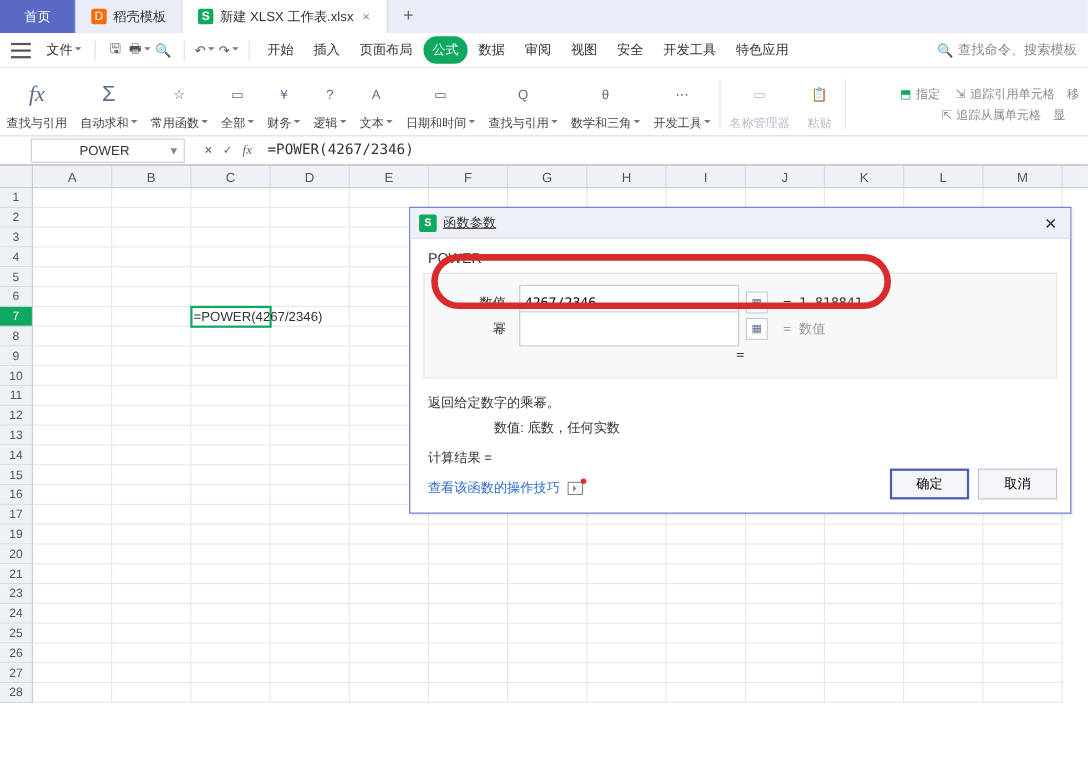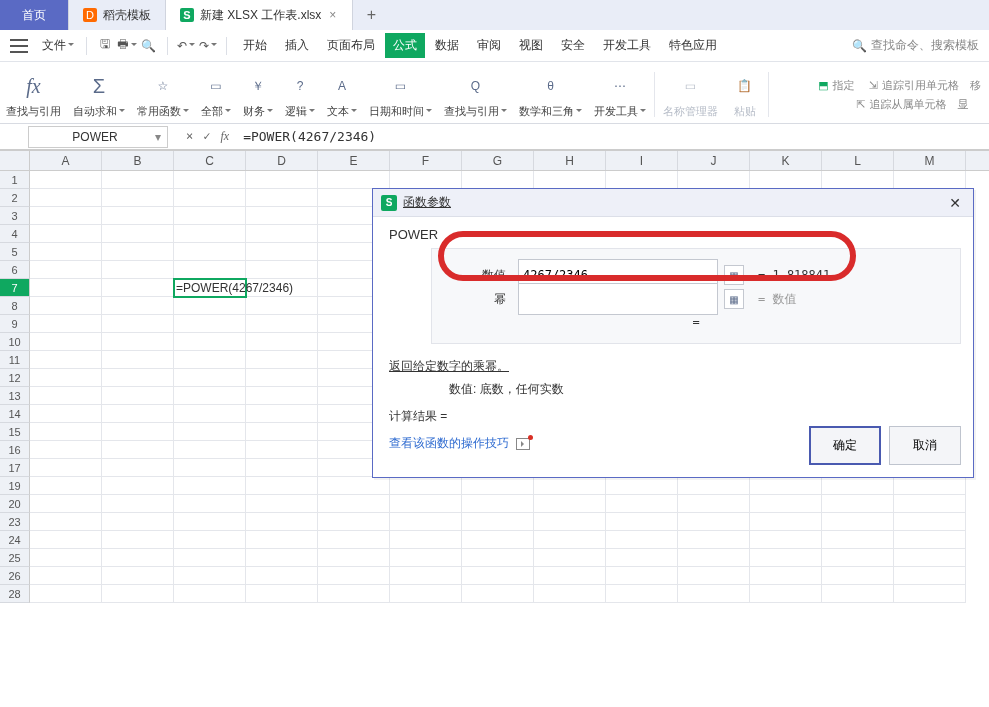--- a/index.html
+++ b/index.html
@@ -18,21 +18,21 @@
 
 
 .menubar { height: 32px; background: #fff; border-bottom: 1px solid #e1e4ea; display: flex; align-items: center; padding-left: 6px; gap: 2px; }
 .hamburger { width: 18px; height: 14px; display: flex; flex-direction: column; justify-content: space-between; margin: 0 8px 0 4px; cursor: pointer; }
 .hamburger span { display: block; height: 2px; background: #555; }
 .menubar .label { padding: 0 4px; cursor: pointer; }
 .drop::after { content: ""; display: inline-block; border: 3px solid transparent; border-top-color: #777; margin-left: 2px; vertical-align: middle; }
 .vsep { width: 1px; height: 18px; background: #dcdfe6; margin: 0 6px; }
 .ico-btn { width: 20px; height: 20px; display: inline-flex; align-items: center; justify-content: center; border-radius: 2px; cursor: pointer; color: #555; }
 .menuitem { padding: 4px 8px; cursor: pointer; color: #333; }
-.menuitem.active { background: #0fa860; color: #fff; border-radius: 0; }
+.menuitem.active { background: #0fa860; color: #fff; border-radius: 12px; }
 .search-hint { margin-left: auto; display: flex; align-items: center; gap: 4px; color: #888; padding-right: 10px; cursor: pointer; }
 
 
 .ribbon { height: 62px; background: #fff; border-bottom: 1px solid #d8dbe2; display: flex; align-items: stretch; padding-top: 4px; }
 .rgroup { display: flex; flex-direction: column; align-items: center; justify-content: flex-end; padding: 0 6px 4px; gap: 2px; cursor: pointer; min-width: 42px; }
 .rgroup .ric { height: 32px; display: flex; align-items: center; justify-content: center; color: #5b6b8a; }
 .rgroup .rlbl { font-size: 11px; color: #444; white-space: nowrap; }
 .rgroup.dim .ric, .rgroup.dim .rlbl { color: #b7bdc8; }
 .rsep { width: 1px; background: #e4e6ec; margin: 6px 2px; }
 .rside { margin-left: auto; display: flex; flex-direction: column; justify-content: center; gap: 4px; padding: 0 8px; color: #888; font-size: 11px; }
@@ -61,37 +61,37 @@
 .cell.sel .cellv { position: absolute; left: 2px; top: 0; white-space: nowrap; z-index: 3; background: transparent; }
 
 
 .dialog { position: absolute; left: 372px; top: 188px; width: 602px; background: #fff; border: 1px solid #5a6ac4; box-shadow: 2px 2px 0 rgba(0,0,0,0.05); }
 .dlg-title { height: 28px; background: #eef0f8; display: flex; align-items: center; padding: 0 8px; border-bottom: 1px solid #dcdfe8; }
 .dlg-title .ws { width: 16px; height: 16px; background: #0fa860; color: #fff; border-radius: 2px; display: inline-flex; align-items: center; justify-content: center; font-size: 10px; font-weight: bold; margin-right: 6px; }
 .dlg-title .tt { flex: 1; text-decoration: underline; }
 .dlg-title .x { cursor: pointer; font-size: 14px; color: #333; padding: 0 4px; }
 .dlg-body { padding: 8px 12px 12px; position: relative; }
 .fnname { font-size: 13px; color: #333; margin: 2px 0 6px 4px; }
-.param-box { background: #f7f8fa; border: 1px solid #e2e4ea; padding: 14px 10px 14px 10px; position: relative; margin-left: 46px; }
+.param-box { background: #f7f8fa; border: 1px solid #e2e4ea; padding: 14px 10px 14px 10px; position: relative; }
 .prow { display: flex; align-items: center; height: 24px; gap: 6px; }
 .plabel { width: 70px; text-align: right; padding-right: 6px; }
 .pinput { flex: 0 0 200px; height: 32px; border: 1px solid #c4c8d0; background: #fff; padding: 0 4px; font-family: Consolas, monospace; font-size: 12px; }
 .pref { width: 20px; height: 20px; border: 1px solid #c4c8d0; background: #fff; display: inline-flex; align-items: center; justify-content: center; cursor: pointer; font-size: 10px; color: #5b6b8a; }
 .pval { padding-left: 8px; font-family: Consolas, monospace; }
 .eqrow { text-align: center; padding: 4px 0 0; font-family: Consolas, monospace; min-height: 16px; }
-.desc { margin: 14px 0 6px 4px; text-decoration: underline; }
+.desc { margin: 14px 0 6px 4px; }
 .desc2 { margin: 0 0 10px 64px; }
 .resrow { margin: 4px 0 10px 4px; }
 .linkrow { margin: 0 0 4px 4px; }
 .linkrow a { color: #2d6ad0; text-decoration: none; cursor: pointer; }
 .vidico { display: inline-block; width: 14px; height: 12px; border: 1px solid #888; position: relative; vertical-align: middle; margin-left: 4px; }
 .vidico::after { content: ""; position: absolute; left: 4px; top: 2px; border: 3px solid transparent; border-left-color: #888; }
 .reddot { position: absolute; top: -4px; right: -4px; width: 5px; height: 5px; background: #d93025; border-radius: 50%; }
 .btnrow { display: flex; justify-content: flex-end; gap: 8px; margin-top: -30px; }
-.btn { width: 72px; height: 39px; border: 1px solid #bfc4ce; background: #f4f5f8; cursor: pointer; font-size: 12px; }
+.btn { width: 72px; height: 28px; border: 1px solid #bfc4ce; background: #f4f5f8; cursor: pointer; font-size: 12px; }
 .btn.primary { border: 2px solid #4a5ab0; }
 
 
 .annot { position: absolute; border: 6px solid #d92b2b; border-radius: 26px; pointer-events: none; }
 </style>
 </head>
 <body>
 
 <div class="titlebar">
   <div class="tab home">
@@ -538,20 +538,36 @@
         <div class="cell"></div>
         <div class="cell"></div>
         <div class="cell"></div>
         <div class="cell"></div>
         <div class="cell"></div>
         <div class="cell"></div>
         <div class="cell"></div>
         <div class="cell"></div>
       </div>
       <div class="row">
+        <div class="rh">21</div>
+        <div class="cell"></div>
+        <div class="cell"></div>
+        <div class="cell"></div>
+        <div class="cell"></div>
+        <div class="cell"></div>
+        <div class="cell"></div>
+        <div class="cell"></div>
+        <div class="cell"></div>
+        <div class="cell"></div>
+        <div class="cell"></div>
+        <div class="cell"></div>
+        <div class="cell"></div>
+        <div class="cell"></div>
+      </div>
+      <div class="row">
         <div class="rh">23</div>
         <div class="cell"></div>
         <div class="cell"></div>
         <div class="cell"></div>
         <div class="cell"></div>
         <div class="cell"></div>
         <div class="cell"></div>
         <div class="cell"></div>
         <div class="cell"></div>
         <div class="cell"></div>
@@ -587,20 +603,36 @@
         <div class="cell"></div>
         <div class="cell"></div>
         <div class="cell"></div>
         <div class="cell"></div>
         <div class="cell"></div>
         <div class="cell"></div>
         <div class="cell"></div>
       </div>
       <div class="row">
         <div class="rh">26</div>
+        <div class="cell"></div>
+        <div class="cell"></div>
+        <div class="cell"></div>
+        <div class="cell"></div>
+        <div class="cell"></div>
+        <div class="cell"></div>
+        <div class="cell"></div>
+        <div class="cell"></div>
+        <div class="cell"></div>
+        <div class="cell"></div>
+        <div class="cell"></div>
+        <div class="cell"></div>
+        <div class="cell"></div>
+      </div>
+      <div class="row">
+        <div class="rh">27</div>
         <div class="cell"></div>
         <div class="cell"></div>
         <div class="cell"></div>
         <div class="cell"></div>
         <div class="cell"></div>
         <div class="cell"></div>
         <div class="cell"></div>
         <div class="cell"></div>
         <div class="cell"></div>
         <div class="cell"></div>

